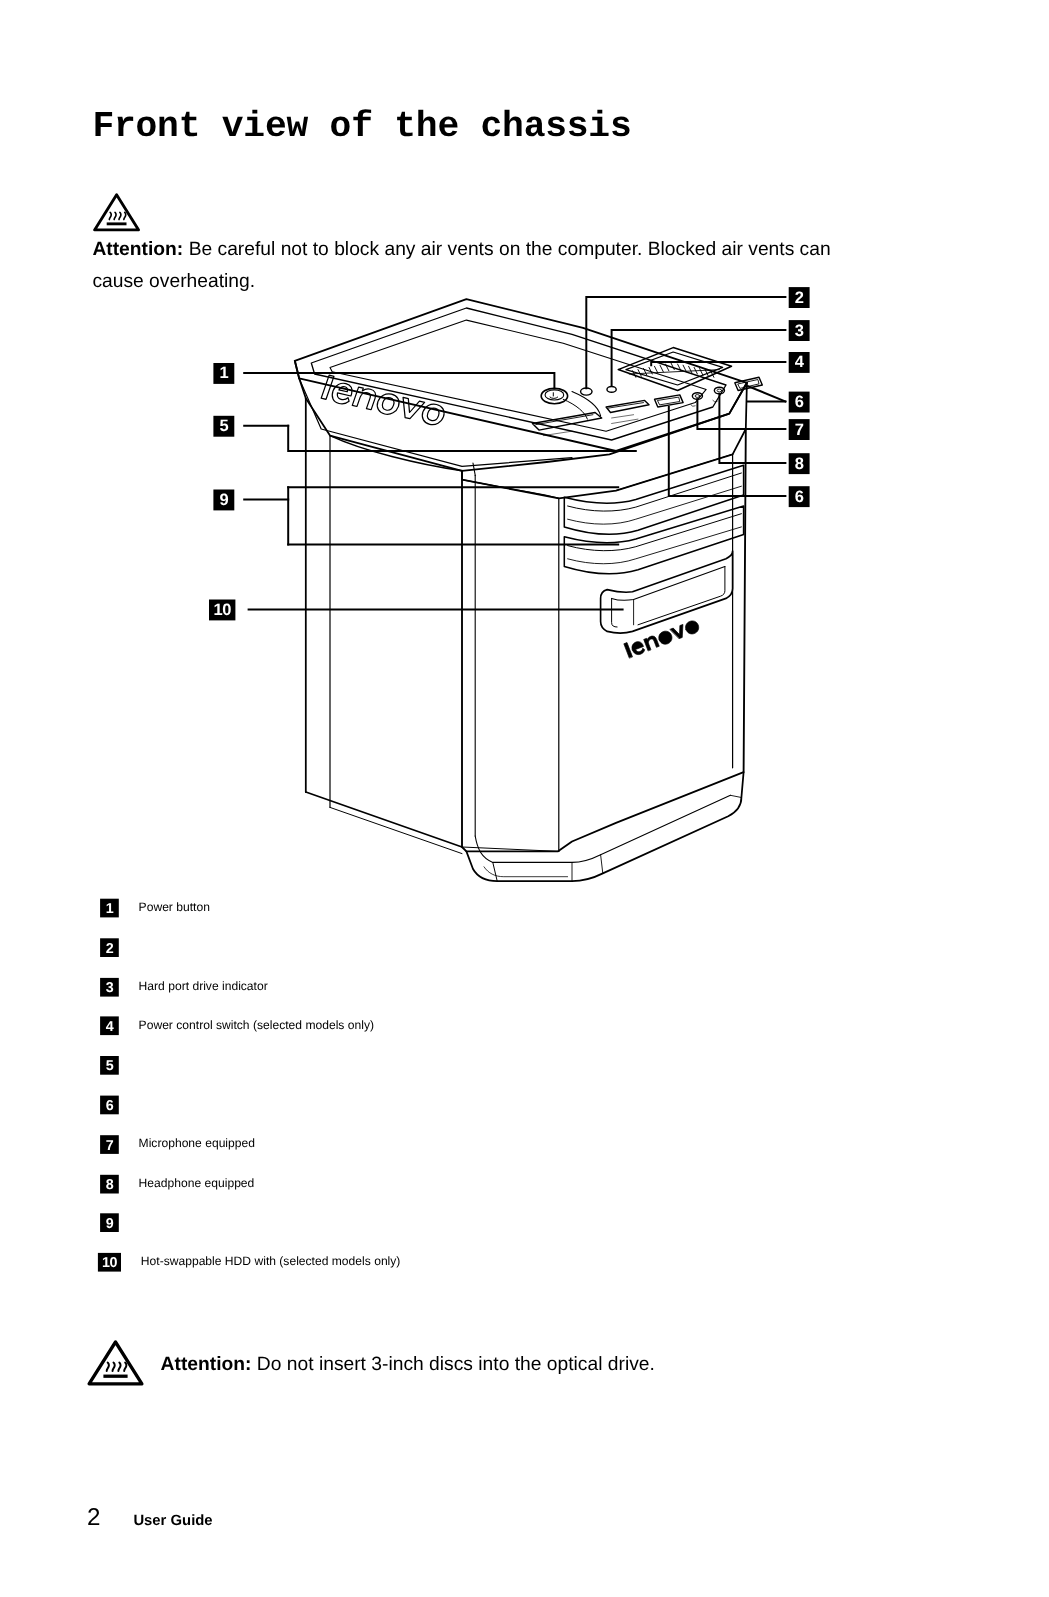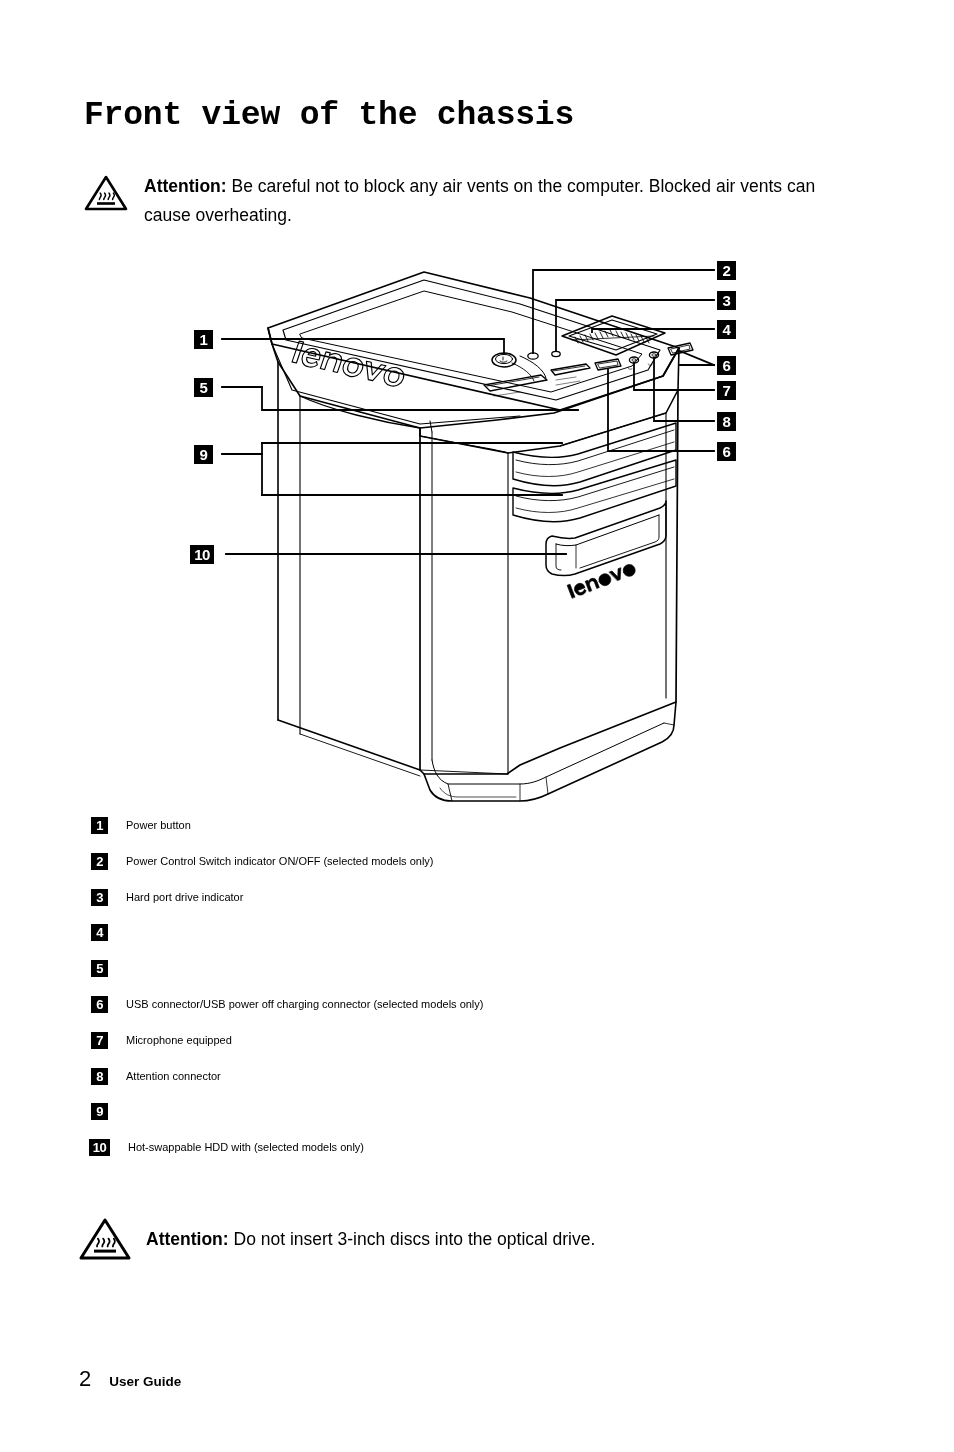--- a/index.html
+++ b/index.html
@@ -27,21 +27,21 @@
     line-height: 40px;
     font-family: Liberation Mono, monospace;
   }
 
   
   .attention-block {
     position: absolute;
     display: flex;
     align-items: flex-start;
   }
-  #attention-top { left: 84px; top: 172px; width: 790px; }
+  #attention-top { left: 84px; top: 172px; width: 790px; flex-direction: column; }
   #attention-bottom { left: 78px; top: 1216px; width: 800px; align-items: center; }
 
   .hot-icon { flex: 0 0 auto; }
   #attention-top .hot-icon  { width: 44px; height: 38px; margin-right: 16px; margin-top: 2px;}
   #attention-bottom .hot-icon { width: 54px; height: 46px; margin-right: 14px; }
 
   .attention-text {
     font-size: 17.5px;
     line-height: 29px;
   }
@@ -97,21 +97,21 @@
     left: 79px;
     top: 1366px;
     display: flex;
     align-items: baseline;
   }
   #footer-page-number {
     font-size: 22px;
     font-weight: normal;
   }
   #footer-doc-title {
-    margin-left: 18px;
+    margin-left: 30px;
     font-size: 13.5px;
     font-weight: bold;
   }
 
   
   .callout {
     position: absolute;
     background: #000000;
     color: #ffffff;
     font-weight: bold;
@@ -347,43 +347,42 @@
   <div class="callout" style="left:717px; top:192px;">6</div>
 </div>
 
 <div id="legend">
   <div class="legend-row">
     <span class="num-box">1</span>
     <span class="legend-label">Power button</span>
   </div>
   <div class="legend-row">
     <span class="num-box">2</span>
-    <span class="legend-label">Power Control Switch indicator ON/OFF (selected models only)</span>
   </div>
   <div class="legend-row">
     <span class="num-box">3</span>
     <span class="legend-label">Hard port drive indicator</span>
   </div>
   <div class="legend-row">
     <span class="num-box">4</span>
+    <span class="legend-label">Power control switch (selected models only)</span>
   </div>
   <div class="legend-row">
     <span class="num-box">5</span>
   </div>
   <div class="legend-row">
     <span class="num-box">6</span>
-    <span class="legend-label">USB connector/USB power off charging connector (selected models only)</span>
   </div>
   <div class="legend-row">
     <span class="num-box">7</span>
     <span class="legend-label">Microphone equipped</span>
   </div>
   <div class="legend-row">
     <span class="num-box">8</span>
-    <span class="legend-label">Attention connector</span>
+    <span class="legend-label">Headphone equipped</span>
   </div>
   <div class="legend-row">
     <span class="num-box">9</span>
   </div>
   <div class="legend-row">
     <span class="num-box wide">10</span>
     <span class="legend-label">Hot-swappable HDD with (selected models only)</span>
   </div>
 </div>
 

